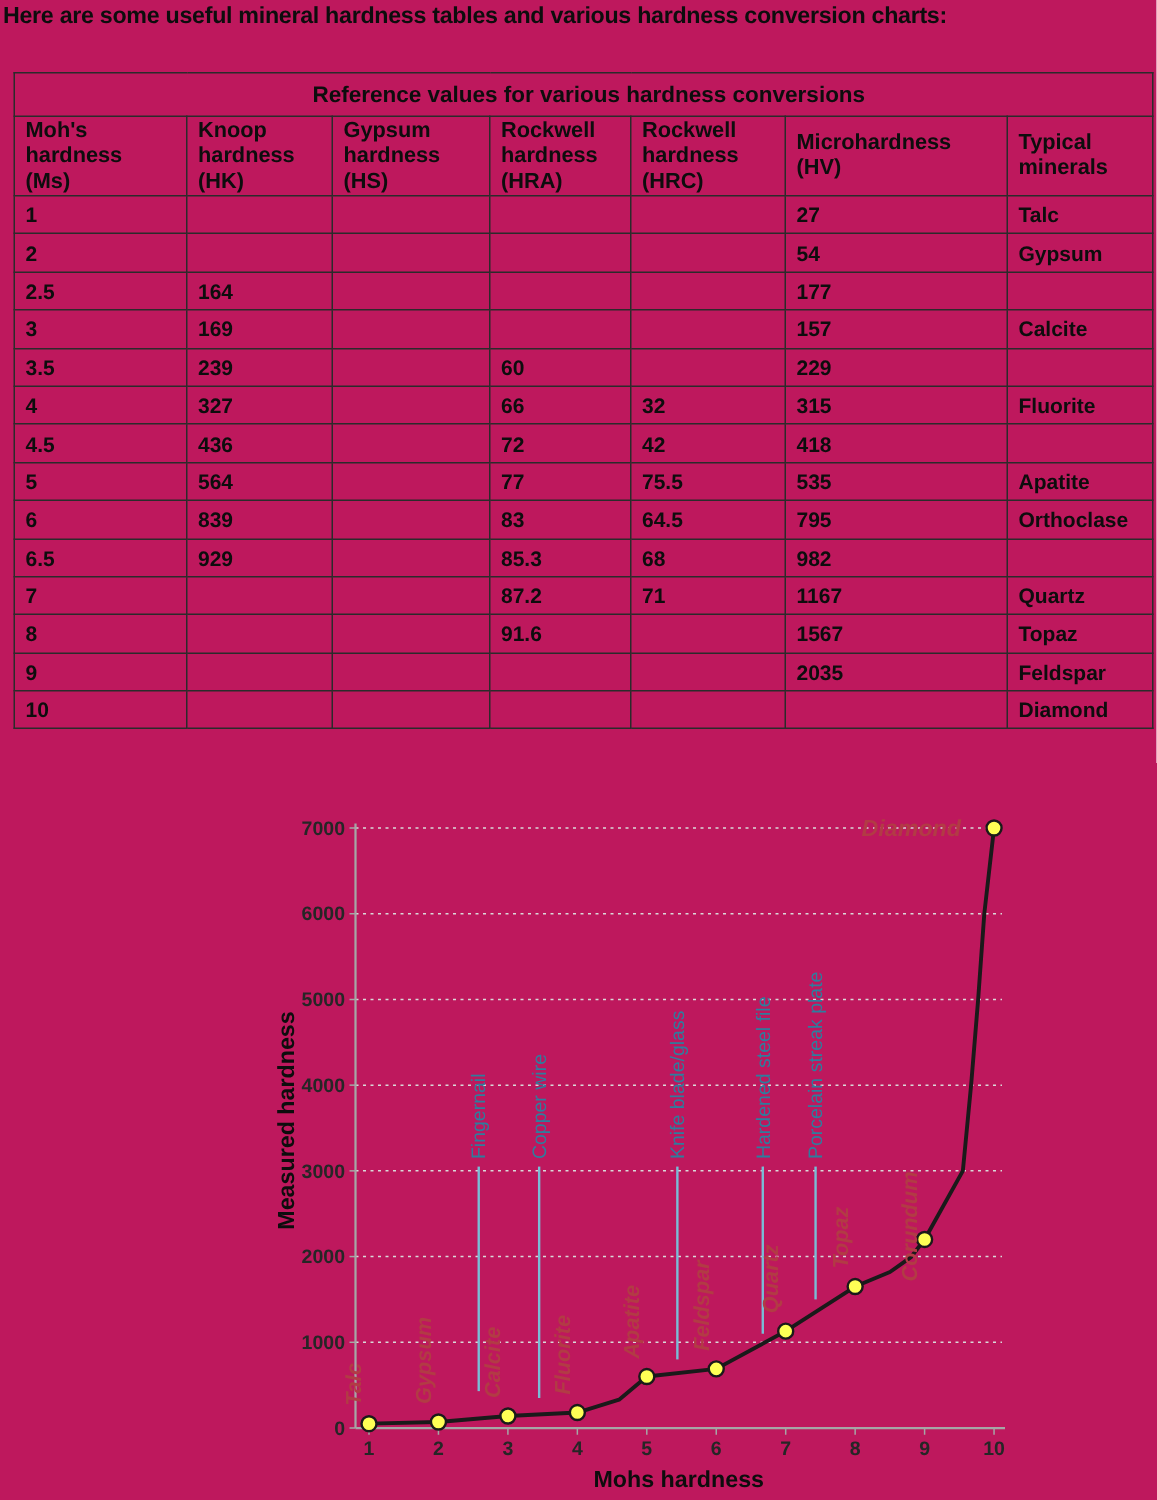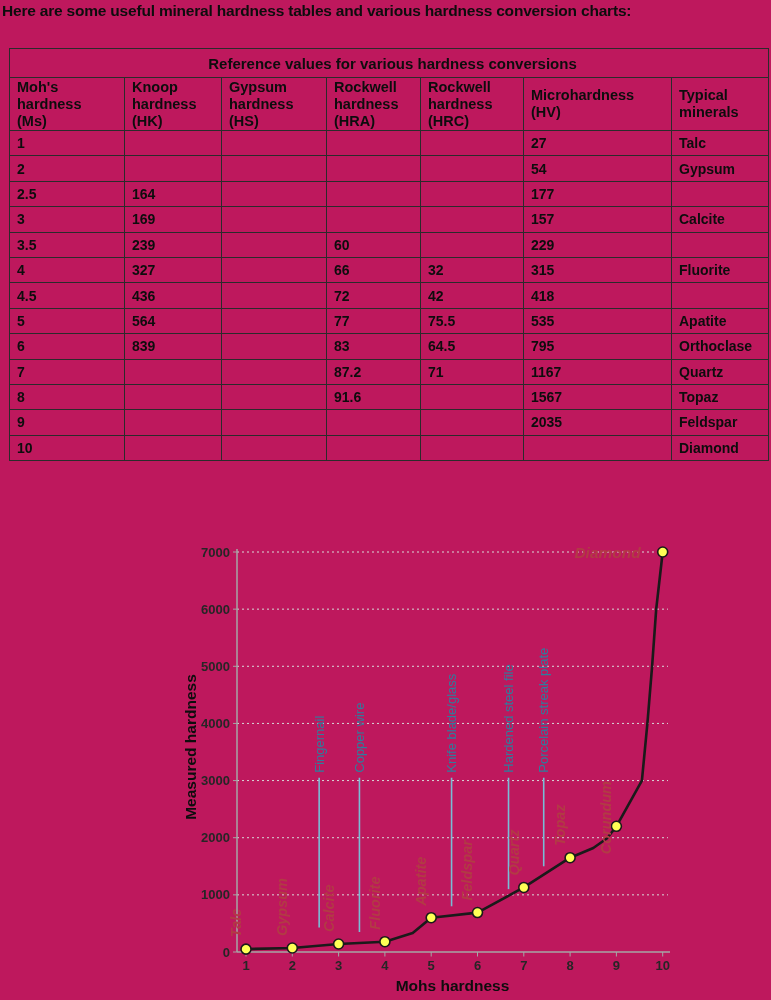--- a/index.html
+++ b/index.html
@@ -150,20 +150,29 @@
             <td class="data-cell">Apatite</td>
           </tr>
           <tr>
             <td class="data-cell">6</td>
             <td class="data-cell">839</td>
             <td class="data-cell"></td>
             <td class="data-cell">83</td>
             <td class="data-cell">64.5</td>
             <td class="data-cell">795</td>
             <td class="data-cell">Orthoclase</td>
+          </tr>
+          <tr>
+            <td class="data-cell">6.5</td>
+            <td class="data-cell">929</td>
+            <td class="data-cell"></td>
+            <td class="data-cell">85.3</td>
+            <td class="data-cell">68</td>
+            <td class="data-cell">982</td>
+            <td class="data-cell"></td>
           </tr>
           <tr>
             <td class="data-cell">7</td>
             <td class="data-cell"></td>
             <td class="data-cell"></td>
             <td class="data-cell">87.2</td>
             <td class="data-cell">71</td>
             <td class="data-cell">1167</td>
             <td class="data-cell">Quartz</td>
           </tr>

